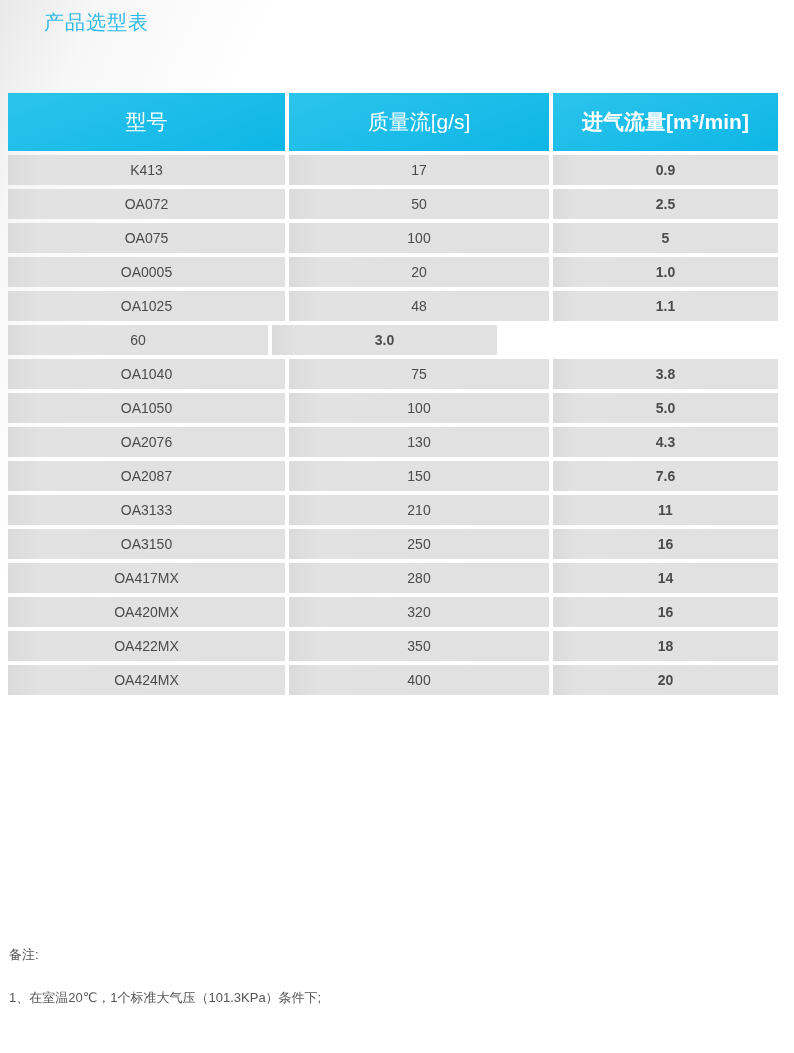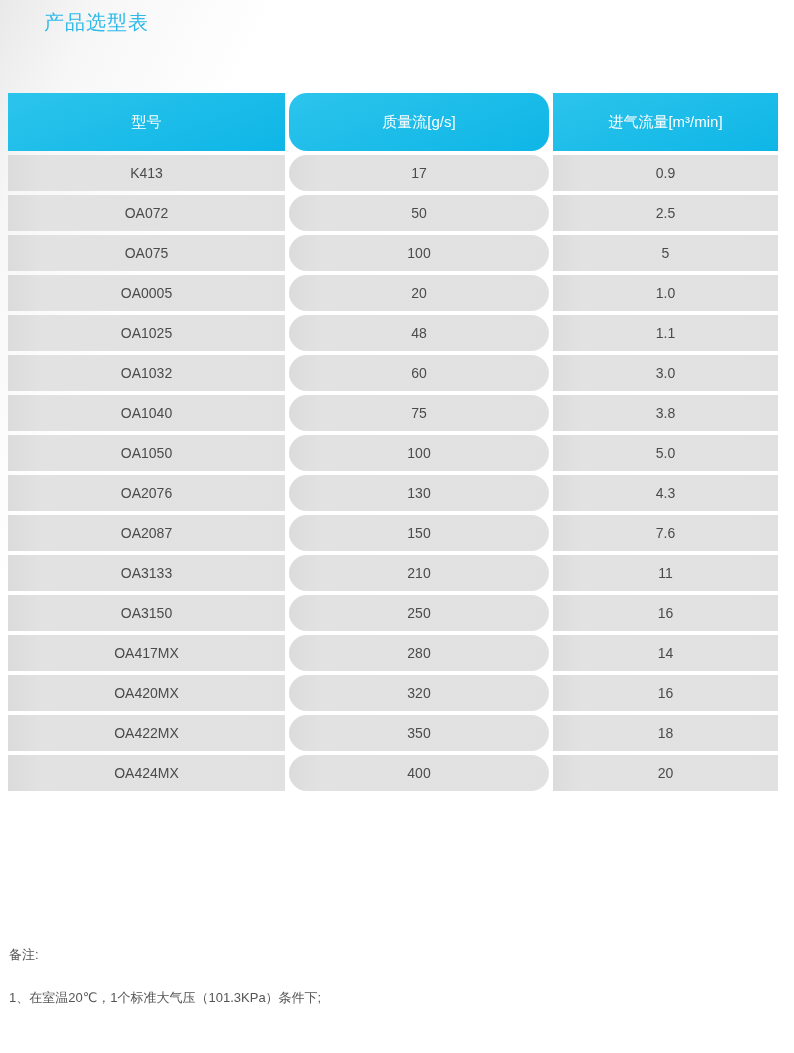--- a/index.html
+++ b/index.html
@@ -28,37 +28,37 @@
   }
   .thead, .trow {
     display: flex;
     gap: 4px;
     margin-bottom: 4px;
   }
   .thead .cell {
     height: 58px;
     background: linear-gradient(160deg, #2cc4ec 0%, #0eb6e6 100%);
     color: #ffffff;
-    font-size: 15px;
+    font-size: 21px;
   }
   .trow .cell {
-    height: 36px;
+    height: 30px;
     background: linear-gradient(to right, #dbdbdb 0%, #e2e2e2 12%, #e1e1e1 100%);
     color: #4b4b4b;
     font-size: 14px;
   }
   .cell {
     display: flex;
     align-items: center;
     justify-content: center;
     text-align: center;
   }
   .col0 { width: 277px; }
-  .col1 { width: 260px; border-radius: 18px; }
-  .col2 { width: 225px; }
+  .col1 { width: 260px; }
+  .col2 { width: 225px; font-weight: bold; }
   .notes {
     position: absolute;
     left: 9px;
     top: 946px;
     width: 760px;
     color: #555555;
     font-size: 13px;
   }
   .notes-heading { margin-bottom: 25px; }
   .note-line { margin-bottom: 19px; }
@@ -94,21 +94,20 @@
         <div class="cell col0">OA0005</div>
         <div class="cell col1">20</div>
         <div class="cell col2">1.0</div>
       </div>
       <div class="trow">
         <div class="cell col0">OA1025</div>
         <div class="cell col1">48</div>
         <div class="cell col2">1.1</div>
       </div>
       <div class="trow">
-        <div class="cell col0">OA1032</div>
         <div class="cell col1">60</div>
         <div class="cell col2">3.0</div>
       </div>
       <div class="trow">
         <div class="cell col0">OA1040</div>
         <div class="cell col1">75</div>
         <div class="cell col2">3.8</div>
       </div>
       <div class="trow">
         <div class="cell col0">OA1050</div>

